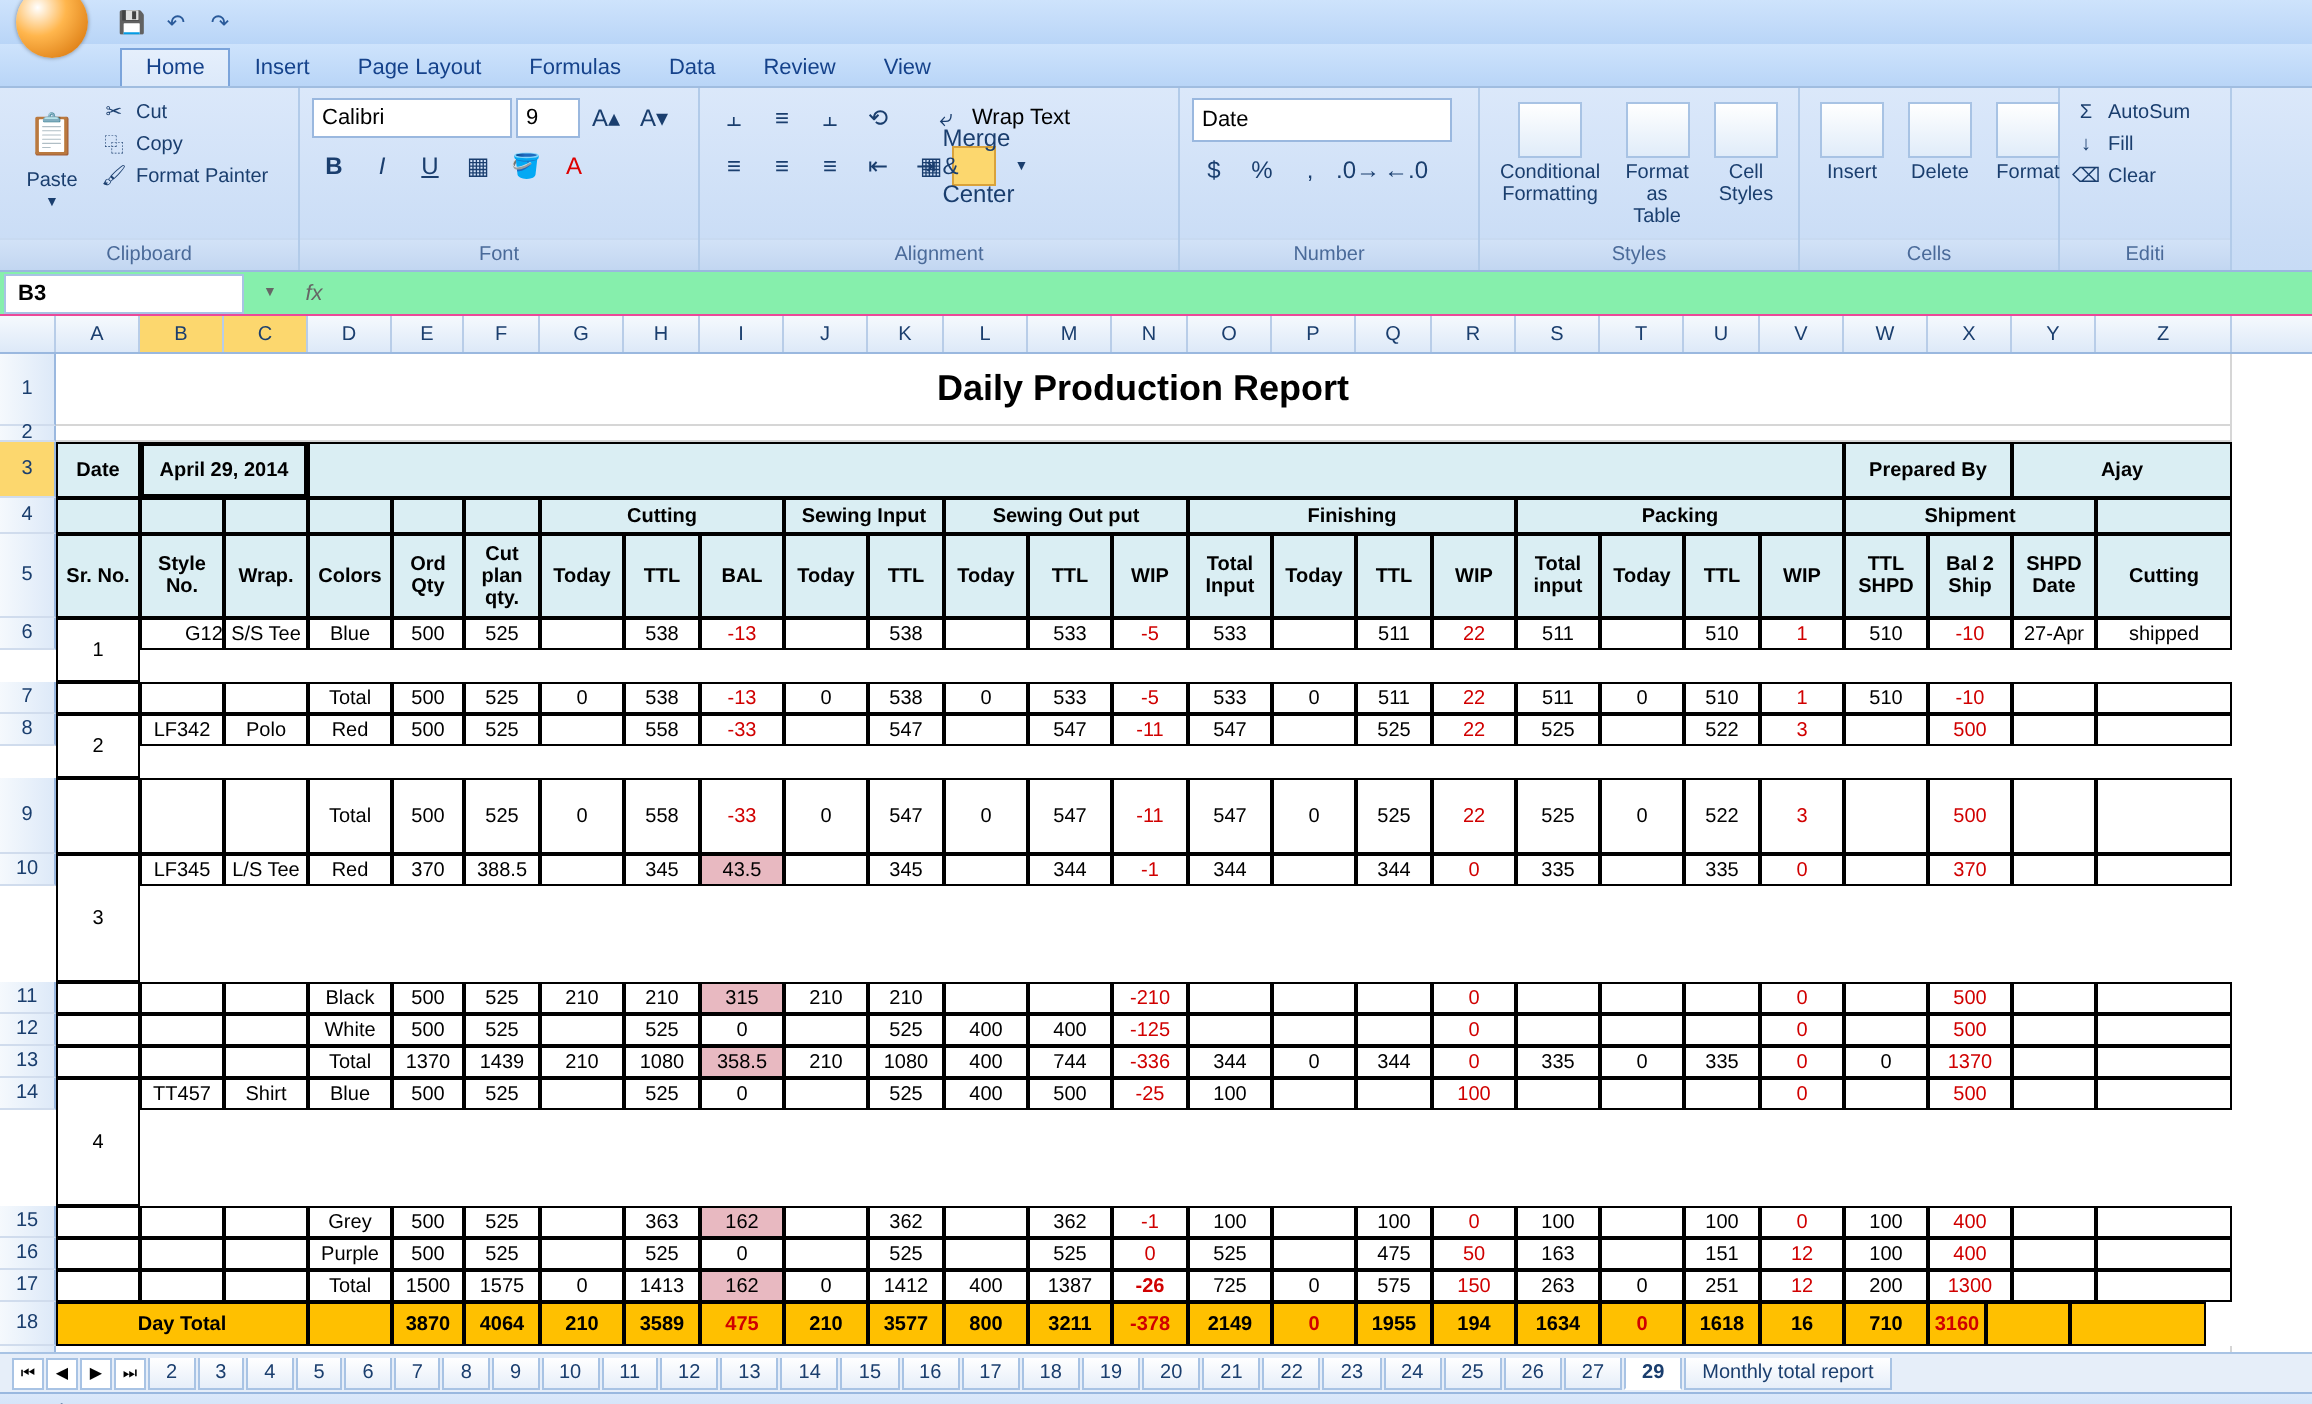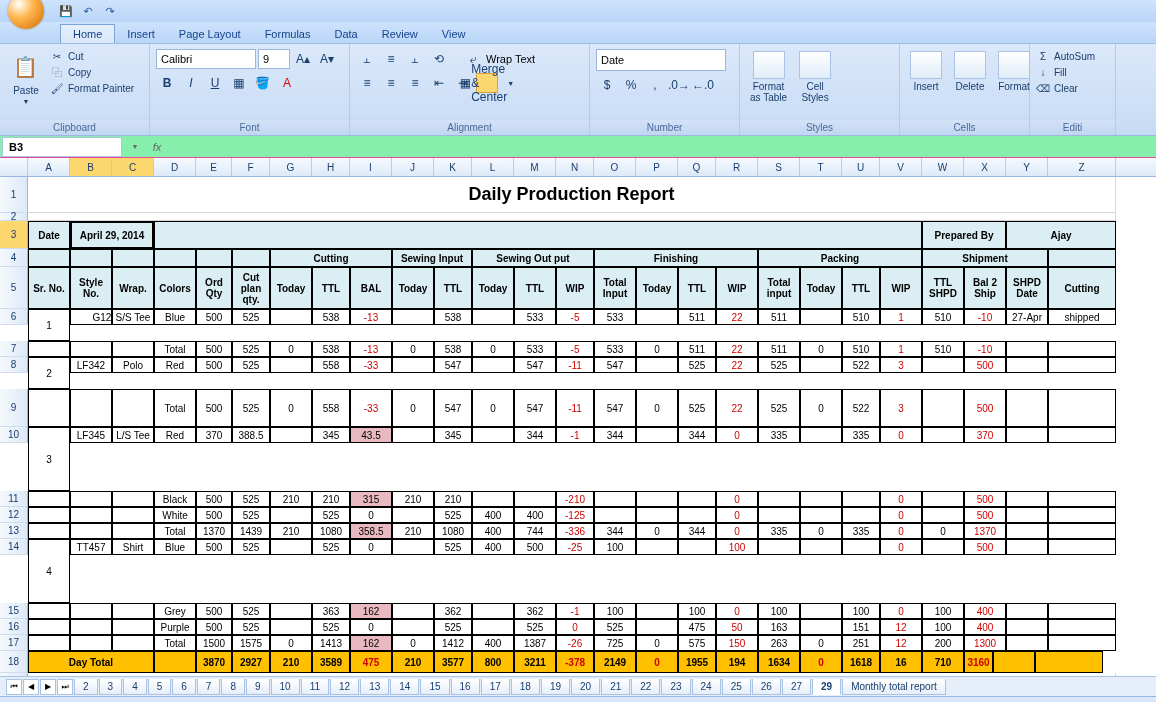--- a/index.html
+++ b/index.html
@@ -171,20 +171,25 @@
         <span class="ic-btn">,</span>
         <span class="ic-btn">.0→</span>
         <span class="ic-btn">←.0</span>
       </div>
     </div>
     <div class="group-title">Number</div>
   </div>
 
   <div class="group" style="width:160px">
     <div class="group-body">
+      <div class="styles-btn">
+          <div class="s-ic"></div>
+          <span style="white-space:pre-line;text-align:center">Conditional
+Formatting</span>
+        </div>
       <div class="styles-btn">
           <div class="s-ic"></div>
           <span style="white-space:pre-line;text-align:center">Format
 as Table</span>
         </div>
       <div class="styles-btn">
           <div class="s-ic"></div>
           <span style="white-space:pre-line;text-align:center">Cell
 Styles</span>
         </div>
@@ -658,40 +663,40 @@
         <div class="cell tbl-cell" style="width: 42px; height: 16px;">Total</div>
         <div class="cell tbl-cell" style="width: 36px; height: 16px;">1500</div>
         <div class="cell tbl-cell" style="width: 38px; height: 16px;">1575</div>
         <div class="cell tbl-cell" style="width: 42px; height: 16px;">0</div>
         <div class="cell tbl-cell" style="width: 38px; height: 16px;">1413</div>
         <div class="cell tbl-cell pink" style="width: 42px; height: 16px;">162</div>
         <div class="cell tbl-cell" style="width: 42px; height: 16px;">0</div>
         <div class="cell tbl-cell" style="width: 38px; height: 16px;">1412</div>
         <div class="cell tbl-cell" style="width: 42px; height: 16px;">400</div>
         <div class="cell tbl-cell" style="width: 42px; height: 16px;">1387</div>
-        <div class="cell tbl-cell red" style="width: 38px; height: 16px;">-26</div>
+        <div class="cell tbl-cell red" style="width: 38px; height: 16px; font-weight: bold;">-26</div>
         <div class="cell tbl-cell" style="width: 42px; height: 16px;">725</div>
         <div class="cell tbl-cell" style="width: 42px; height: 16px;">0</div>
         <div class="cell tbl-cell" style="width: 38px; height: 16px;">575</div>
         <div class="cell tbl-cell red red" style="width: 42px; height: 16px;">150</div>
         <div class="cell tbl-cell" style="width: 42px; height: 16px;">263</div>
         <div class="cell tbl-cell" style="width: 42px; height: 16px;">0</div>
         <div class="cell tbl-cell" style="width: 38px; height: 16px;">251</div>
         <div class="cell tbl-cell red red" style="width: 42px; height: 16px;">12</div>
         <div class="cell tbl-cell" style="width: 42px; height: 16px;">200</div>
         <div class="cell tbl-cell red red" style="width: 42px; height: 16px;">1300</div>
         <div class="cell tbl-cell" style="width: 42px; height: 16px;"></div>
         <div class="cell tbl-cell" style="width: 68px; height: 16px;"></div>
       </div>
       <div class="row total-row">
         <div class="row-hdr" style="height: 22px;">18</div>
         <div class="cell tbl-cell" style="width: 126px; height: 22px;">Day Total</div>
         <div class="cell tbl-cell" style="width: 42px; height: 22px;"></div>
         <div class="cell tbl-cell" style="width: 36px; height: 22px;">3870</div>
-        <div class="cell tbl-cell" style="width: 38px; height: 22px;">2927</div>
+        <div class="cell tbl-cell" style="width: 38px; height: 22px;">4064</div>
         <div class="cell tbl-cell" style="width: 42px; height: 22px;">210</div>
         <div class="cell tbl-cell" style="width: 38px; height: 22px;">3589</div>
         <div class="cell tbl-cell red" style="width: 42px; height: 22px;">475</div>
         <div class="cell tbl-cell" style="width: 42px; height: 22px;">210</div>
         <div class="cell tbl-cell" style="width: 38px; height: 22px;">3577</div>
         <div class="cell tbl-cell" style="width: 42px; height: 22px;">800</div>
         <div class="cell tbl-cell" style="width: 42px; height: 22px;">3211</div>
         <div class="cell tbl-cell red" style="width: 38px; height: 22px;">-378</div>
         <div class="cell tbl-cell" style="width: 42px; height: 22px;">2149</div>
         <div class="cell tbl-cell red" style="width: 42px; height: 22px;">0</div>

